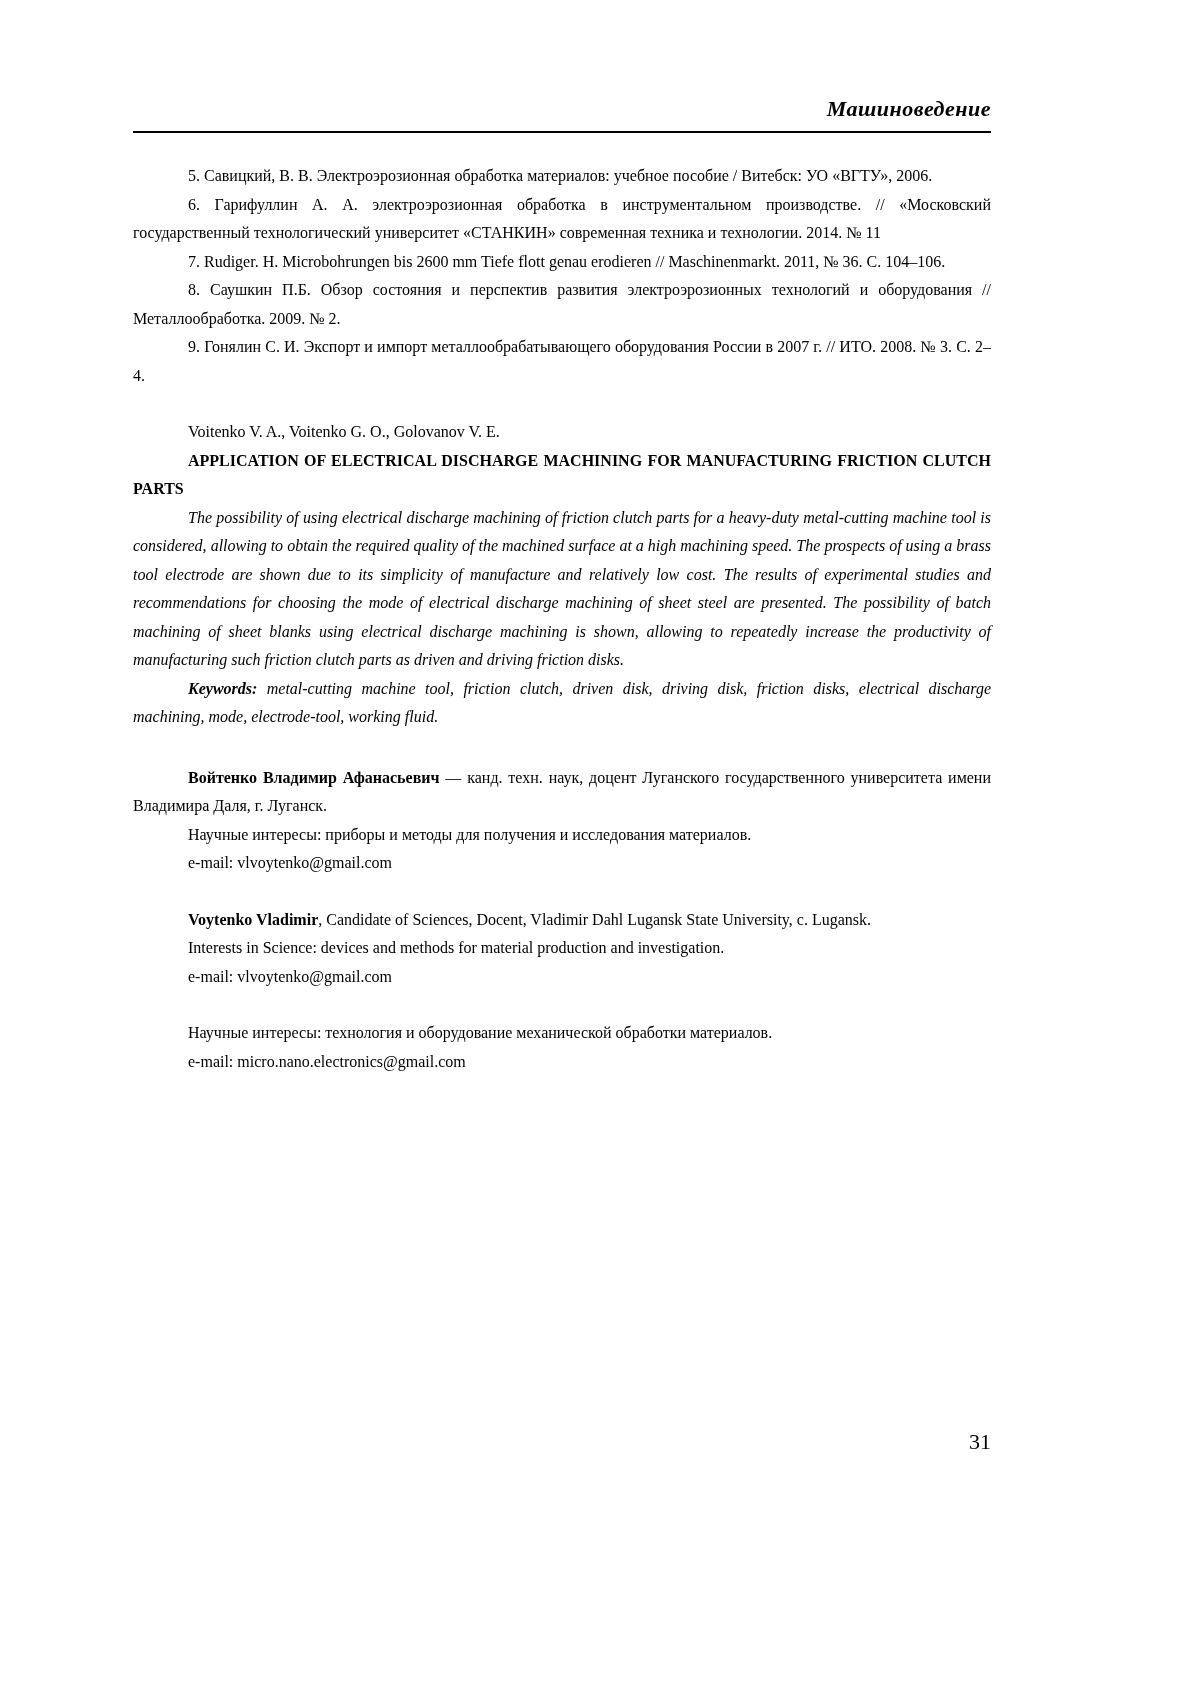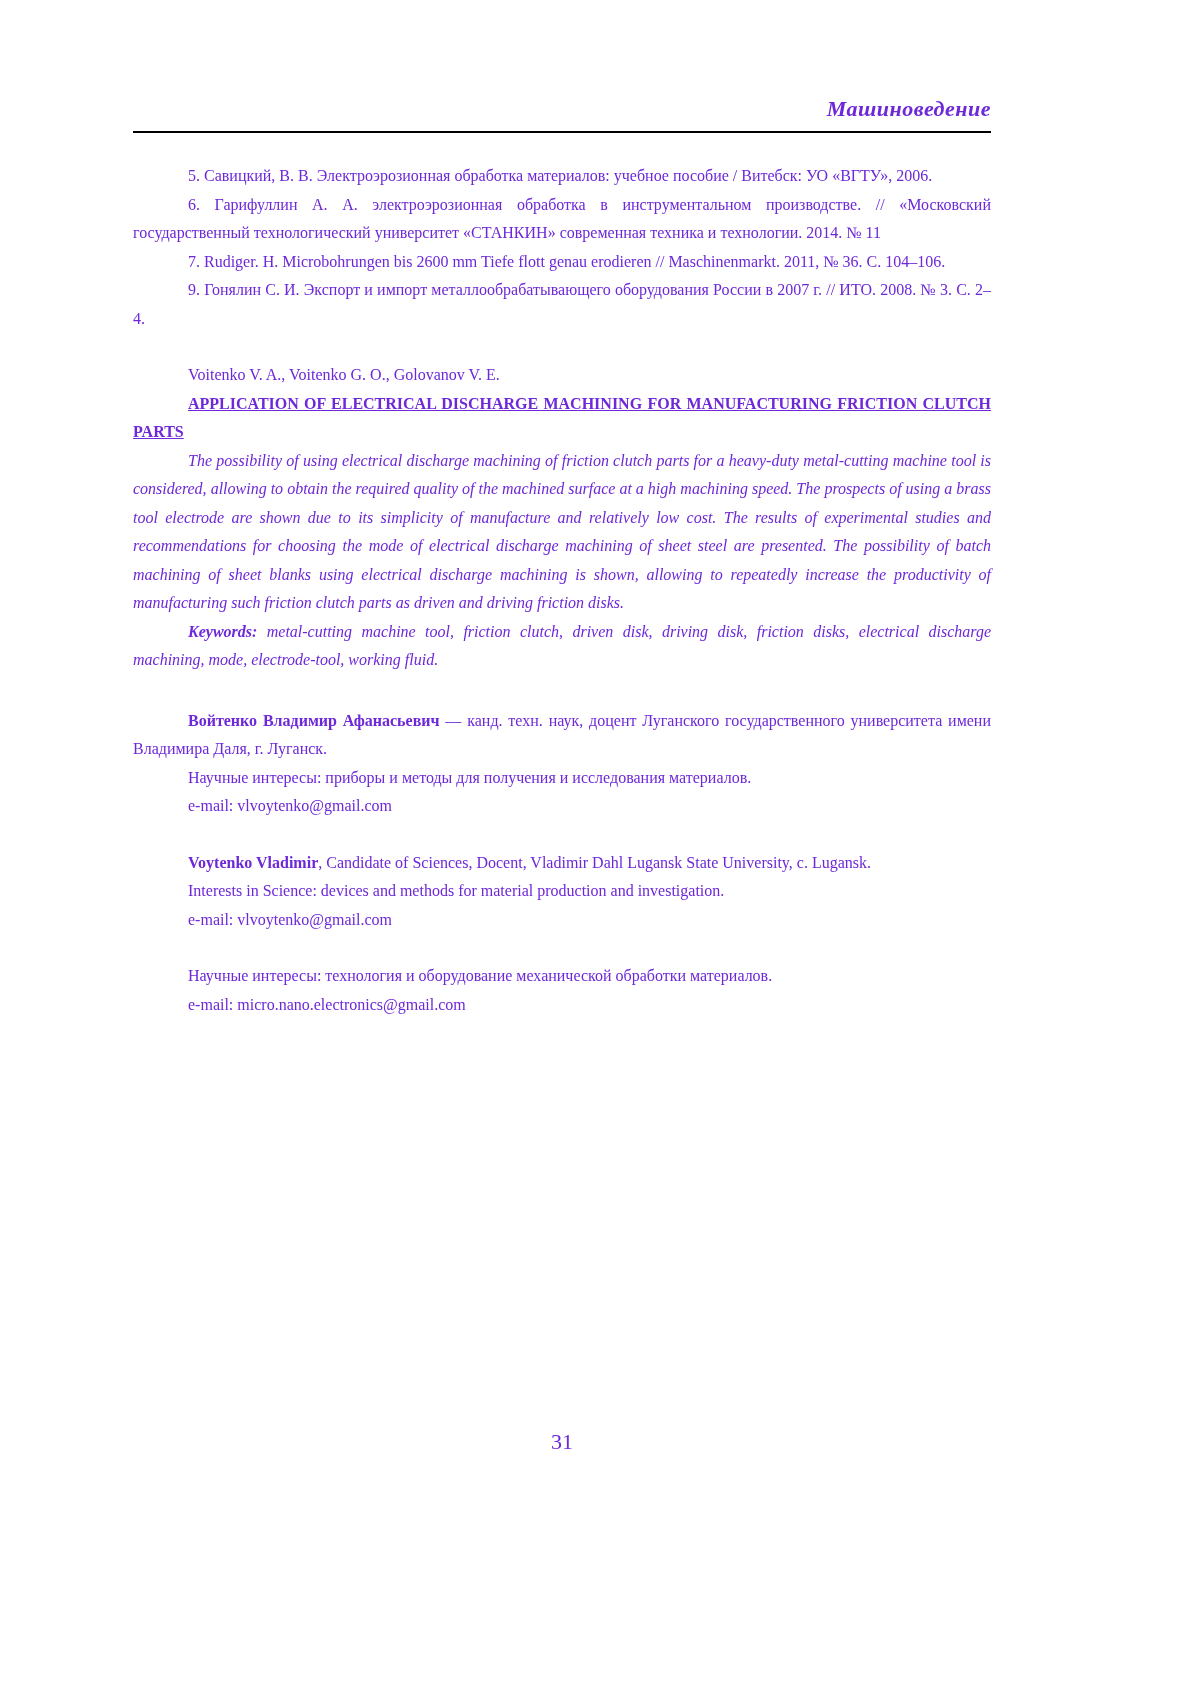--- a/index.html
+++ b/index.html
@@ -3,21 +3,21 @@
 <meta charset="utf-8">
 <style>
   * { margin: 0; padding: 0; box-sizing: border-box; }
   html, body { background: #ffffff; }
   .page {
     position: relative;
     width: 1200px;
     height: 1697px;
     margin: 0 auto;
     background: #ffffff;
-    color: #6d28d9;
+    color: #000000;
     font-family: "Liberation Serif", "DejaVu Serif", serif;
     overflow: hidden;
   }
   .content {
     position: absolute;
     left: 133px;
     top: 96px;
     width: 858px;
   }
   .header-title {
@@ -40,57 +40,57 @@
     text-align: justify;
     text-indent: 55px;
   }
   .refs { margin-top: 29px; }
   .authors-line {
     margin-top: 28px;
     font-weight: normal;
   }
   .article-title {
     font-weight: bold;
-    text-decoration: underline;
   }
   .abstract {
     font-style: italic;
   }
   .keywords {
     font-style: italic;
   }
   .kw-label {
     font-weight: bold;
   }
   .bio { margin-top: 28px; }
   .bio-first { margin-top: 32px; }
   .bio-name { font-weight: bold; }
   .page-number {
     position: absolute;
     left: 133px;
     top: 1428px;
     width: 858px;
-    text-align: center;
+    text-align: right;
     font-size: 22px;
     line-height: 28.5px;
   }
 </style>
 </head>
 <body>
 
 <div class="page">
   <div class="content">
 
     <span class="header-title">Машиноведение</span>
     <hr class="header-rule">
 
     <div class="refs">
       <p>5. Савицкий, В. В. Электроэрозионная обработка материалов: учебное пособие / Витебск: УО «ВГТУ», 2006.</p>
       <p>6. Гарифуллин А. А. электроэрозионная обработка в инструментальном производстве. // «Московский государственный технологический университет «СТАНКИН» современная техника и технологии. 2014. № 11</p>
       <p>7. Rudiger. H. Microbohrungen bis 2600 mm Tiefe flott genau erodieren // Maschinenmarkt. 2011, № 36. С. 104–106.</p>
+      <p>8. Саушкин П.Б. Обзор состояния и перспектив развития электроэрозионных технологий и оборудования // Металлообработка. 2009. № 2.</p>
       <p>9. Гонялин С. И. Экспорт и импорт металлообрабатывающего оборудования России в 2007 г. // ИТО. 2008. № 3. С. 2–4.</p>
     </div>
 
     <div>
       <p class="authors-line">Voitenko V. A., Voitenko G. O., Golovanov V. E.</p>
       <p class="article-title">APPLICATION OF ELECTRICAL DISCHARGE MACHINING FOR MANUFACTURING FRICTION CLUTCH PARTS</p>
       <p class="abstract">The possibility of using electrical discharge machining of friction clutch parts for a heavy-duty metal-cutting machine tool is considered, allowing to obtain the required quality of the machined surface at a high machining speed. The prospects of using a brass tool electrode are shown due to its simplicity of manufacture and relatively low cost. The results of experimental studies and recommendations for choosing the mode of electrical discharge machining of sheet steel are presented. The possibility of batch machining of sheet blanks using electrical discharge machining is shown, allowing to repeatedly increase the productivity of manufacturing such friction clutch parts as driven and driving friction disks.</p>
       <p class="keywords"><span class="kw-label">Keywords:</span><span> metal-cutting machine tool, friction clutch, driven disk, driving disk, friction disks, electrical discharge machining, mode, electrode-tool, working fluid.</span></p>
     </div>
 

